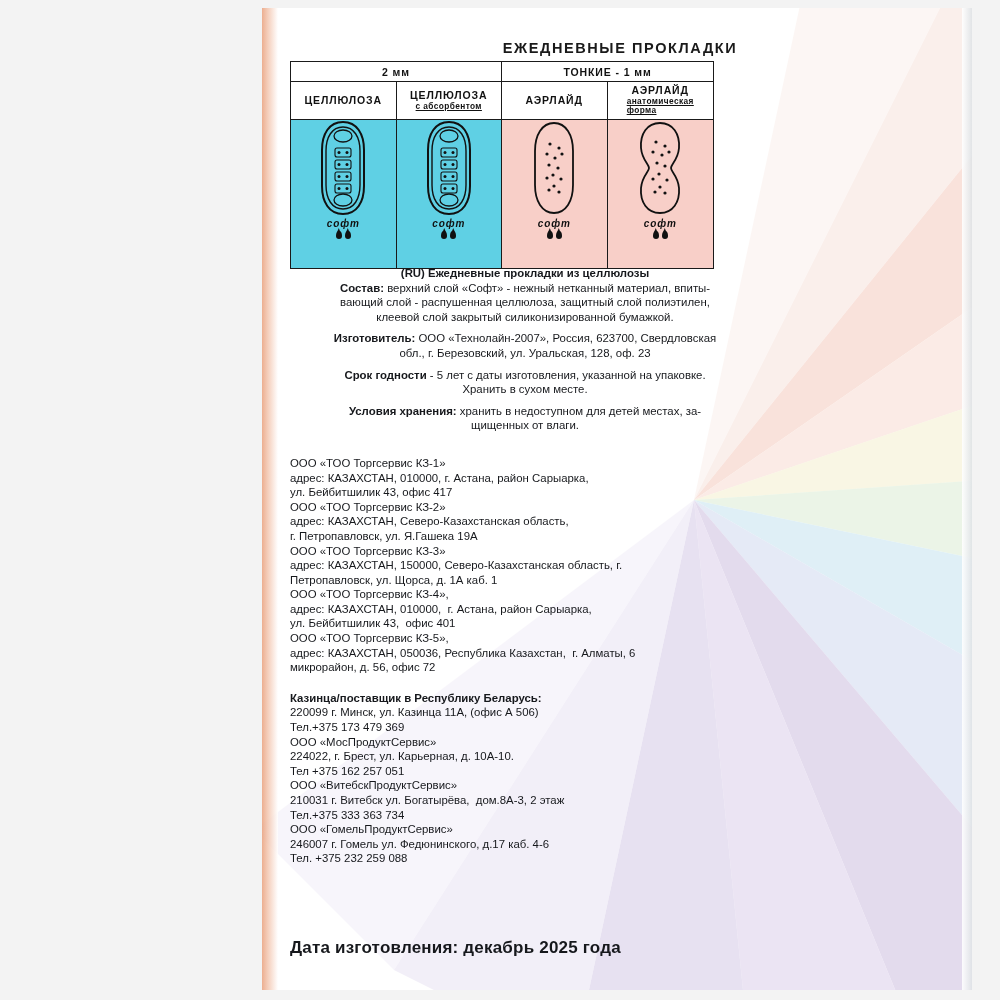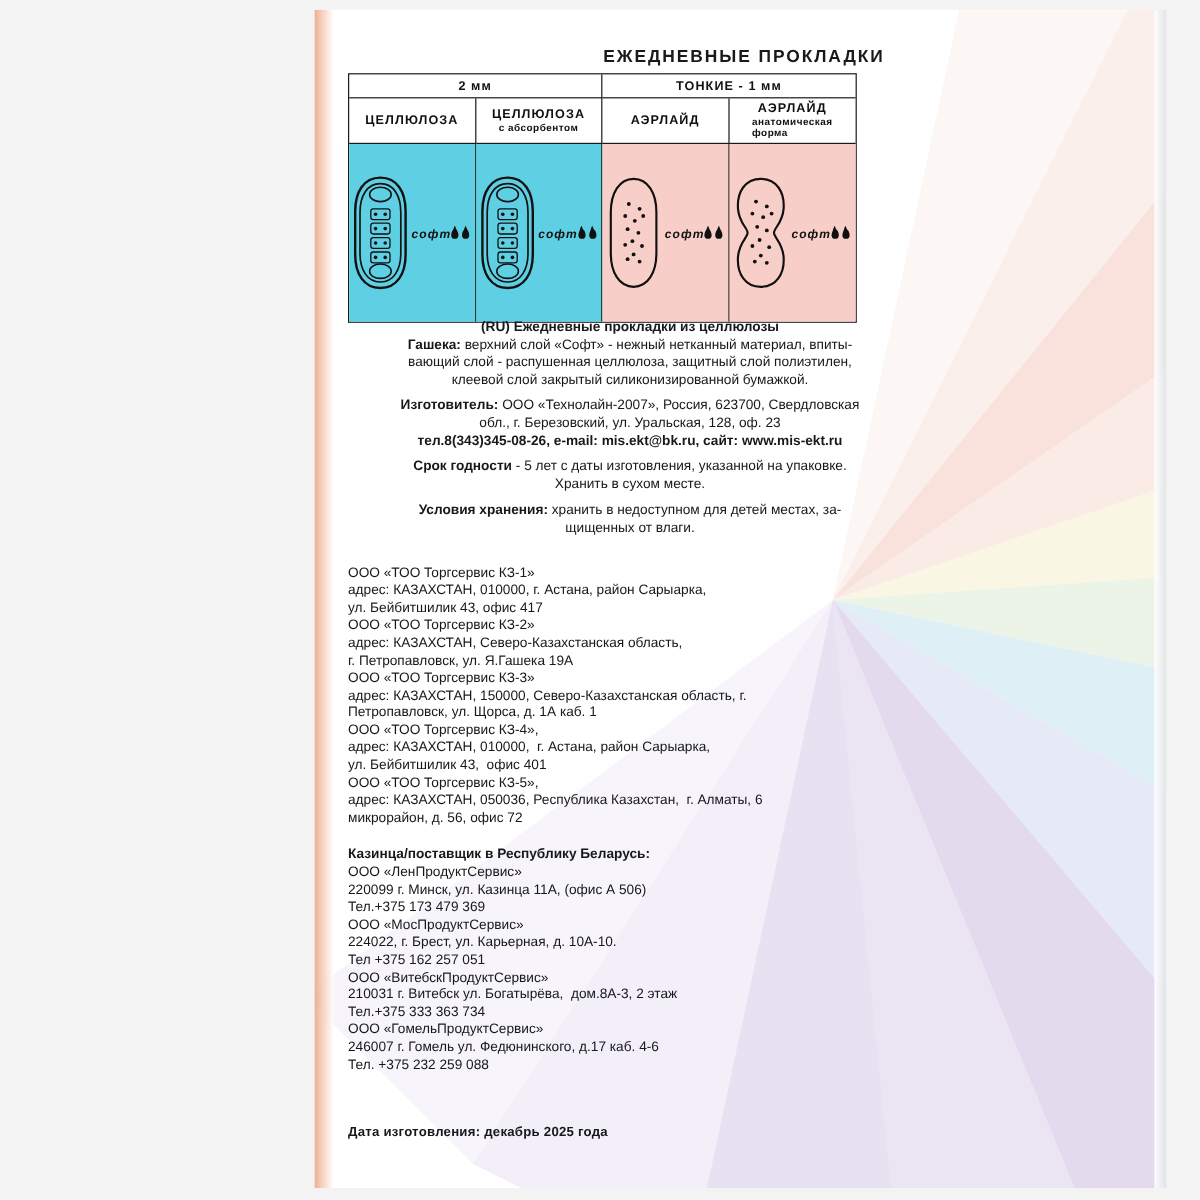--- a/index.html
+++ b/index.html
@@ -115,25 +115,26 @@
   .names-row .g-cell {
     border-bottom: 1.6px solid #1a1a1a;
     flex-direction: column;
     line-height: 1.12;
     padding: 2px 3px;
   }
   .g-sub {
     font-size: 8.3px;
     font-weight: bold;
     letter-spacing: .4px;
+    text-decoration: underline;
   }
 
   .prod-row { height: 148px; }
   .prod-row .g-cell {
-    flex-direction: row;
+    flex-direction: column;
     justify-content: flex-start;
     padding-top: 0;
   }
 
   .cell-blue { background: #5fd0e4; }
   .cell-pink { background: #f8cfc8; }
 
   .pad-wrap { position: relative; width: 52px; height: 96px; }
   .soft-label {
     font-size: 10px;
@@ -173,21 +174,21 @@
   .b { font-weight: bold; }
   .blk { margin-bottom: 7px; text-align: center; }
   .gap { height: 16px; }
   .heading { font-weight: bold; margin-bottom: 2px; }
   .line { white-space: pre-wrap; }
 
   .datefoot {
     position: absolute;
     left: 28px;
     top: 930px;
-    font-size: 11px;
+    font-size: 17px;
     font-weight: bold;
     color: #16181c;
     letter-spacing: .2px;
   }
 </style>
 </head>
 <body>
 
 <div id="stage">
 
@@ -379,29 +380,28 @@
             </div>
           </div>
 
         </div>
       </div>
 
       <div class="textcol">
 
         <div class="blk">
           <p class="b">(RU) Ежедневные прокладки из целлюлозы</p>
-          <p><span class="b">Гашека:</span><span class="line"> верхний слой «Софт» - нежный нетканный материал, впиты-
+          <p><span class="b">Состав:</span><span class="line"> верхний слой «Софт» - нежный нетканный материал, впиты-
 вающий слой - распушенная целлюлоза, защитный слой полиэтилен,
 клеевой слой закрытый силиконизированной бумажкой.</span></p>
         </div>
 
         <div class="blk">
           <p><span class="b">Изготовитель:</span><span class="line"> ООО «Технолайн-2007», Россия, 623700, Свердловская
 обл., г. Березовский, ул. Уральская, 128, оф. 23</span></p>
-          <p class="b">тел.8(343)345-08-26, e-mail: mis.ekt@bk.ru, сайт: www.mis-ekt.ru</p>
         </div>
 
         <div class="blk">
           <p><span class="b">Срок годности</span><span class="line"> - 5 лет с даты изготовления, указанной на упаковке.
 Хранить в сухом месте.</span></p>
         </div>
 
         <div class="blk">
           <p><span class="b">Условия хранения:</span><span class="line"> хранить в недоступном для детей местах, за-
 щищенных от влаги.</span></p>
@@ -431,21 +431,20 @@
           <p>ООО «ТОО  Торгсервис  КЗ-5»,</p>
           <p class="line">адрес: КАЗАХСТАН, 050036, Республика Казахстан,  г. Алматы, 6
 микрорайон, д. 56, офис 72</p>
         </div>
 
         <div class="gap"></div>
 
         <div>
           <p class="heading">Казинца/поставщик в Республику Беларусь:</p>
 
-          <p>ООО «ЛенПродуктСервис»</p>
           <p class="line">220099 г. Минск, ул. Казинца 11А, (офис А 506)
 Тел.+375 173 479 369</p>
 
           <p>ООО «МосПродуктСервис»</p>
           <p class="line">224022, г. Брест, ул. Карьерная, д. 10А-10.
 Тел +375 162 257 051</p>
 
           <p>ООО «ВитебскПродуктСервис»</p>
           <p class="line">210031 г. Витебск ул. Богатырёва,  дом.8А-3, 2 этаж
 Тел.+375 333 363 734</p>

